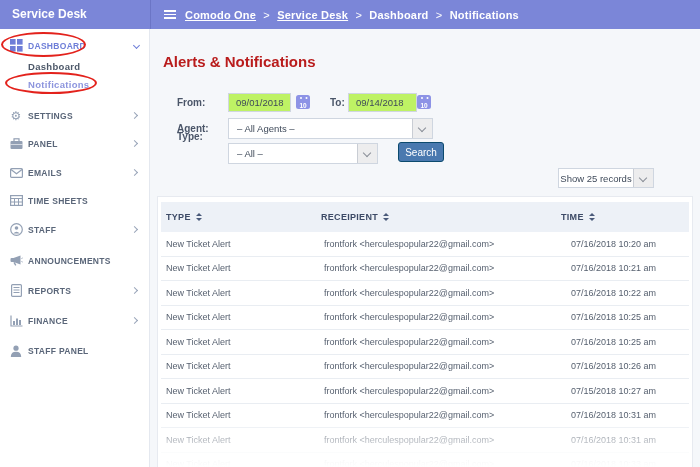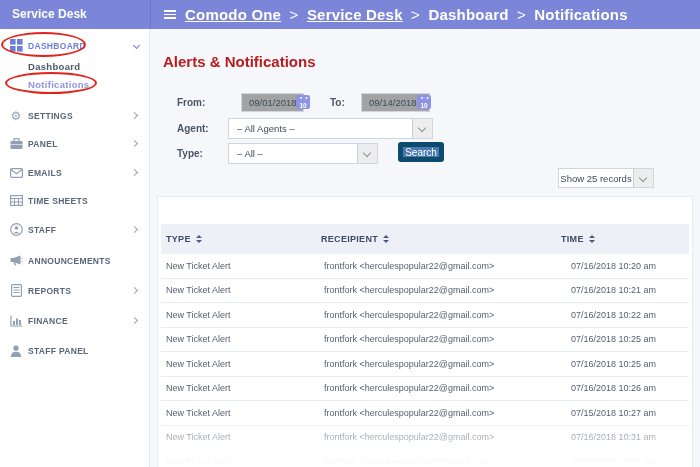--- a/index.html
+++ b/index.html
@@ -8,21 +8,21 @@
 
   
   .topbar { position:absolute; left:0; top:0; width:700px; height:29px; background:#7b86d8; }
   .brand { position:absolute; left:0; top:0; width:150px; height:29px; line-height:29px;
            padding-left:12px; color:#fff; font-size:12px; font-weight:bold; }
   .crumbbar { position:absolute; left:150px; top:0; right:0; height:29px;
               border-left:1px solid #6b75c6; display:flex; align-items:center; color:#fff; }
   .burger { width:12px; height:9px; margin-left:13px; margin-right:9px; cursor:pointer;
             background:linear-gradient(#fff 0 1.6px, transparent 1.6px 3.7px,
                        #fff 3.7px 5.3px, transparent 5.3px 7.4px, #fff 7.4px 9px); }
-  .crumb { font-size:15px; font-weight:600; letter-spacing:.2px; }
+  .crumb { font-size:11px; font-weight:600; letter-spacing:.2px; }
   .crumb a { color:#fff; text-decoration:underline; cursor:pointer; }
   .crumb .sep { margin:0 4px; text-decoration:none; font-weight:400; }
 
   
   .sidebar { position:absolute; left:0; top:29px; width:150px; bottom:0; background:#fff;
              border-right:1px solid #e4e8ef; }
   .s-item { position:absolute; left:0; width:100%; height:19px; display:flex; align-items:center;
             cursor:pointer; }
   .s-ico { width:14px; margin-left:9px; margin-right:5px; display:flex; justify-content:center;
            align-items:center; font-size:12px; color:#93a0b4; }
@@ -35,44 +35,44 @@
   .chev.down { transform:rotate(45deg); border-color:#6e7ed8; right:10px; }
   .ellipse { position:absolute; border:2.5px solid #e3221c; border-radius:50%; pointer-events:none; }
   .el-dash { left:1px; top:3px; width:85px; height:25px; }
   .el-notif { left:5px; top:43px; width:92px; height:22px; }
 
   
   .content { position:absolute; left:150px; top:29px; right:0; bottom:0; background:#f5f7fa; }
   .page-title { position:absolute; left:13px; top:24px; font-size:15px; font-weight:bold; color:#b91c1c; }
 
   .flabel { position:absolute; font-size:10px; font-weight:bold; color:#4a5568;text-align:center; }
-  .tinput { position:absolute; height:19px; border:1px solid #cfd6e0; background:#a3a3a3;
-            font-size:9.5px; color:#3f4a5a; padding-left:7px; font-family:"Liberation Sans",sans-serif;margin-left:13px; }
+  .tinput { position:absolute; height:19px; border:1px solid #cfd6e0; background:#bef264;
+            font-size:9.5px; color:#3f4a5a; padding-left:7px; font-family:"Liberation Sans",sans-serif; }
   .cal { position:absolute; width:14px; height:14px; background:#8d93e6; border-radius:2.5px; cursor:pointer; }
   .cal-rings { position:absolute; top:2px; left:3.5px; width:2px; height:2px; background:#fff;
                border-radius:1px; box-shadow:5.5px 0 0 #fff; }
   .cal-day { position:absolute; bottom:0.5px; left:0; right:0; text-align:center; font-size:6.5px;
              font-weight:bold; color:#fff; }
   .fselect { position:absolute; height:21px; border:1px solid #cfd6e0; background:#fff; cursor:pointer; }
   .fselect .val { position:absolute; left:8px; top:0; line-height:19px; font-size:9.5px; color:#3f4a5a; }
   .sel-btn { position:absolute; right:0; top:0; bottom:0; width:20px; background:#ededee;
              border-left:1px solid #c9cdd4; }
   .sel-btn::after { content:""; position:absolute; left:6px; top:6px; width:5px; height:5px;
                     border-right:1.3px solid #8a8f98; border-bottom:1.3px solid #8a8f98;
                     transform:rotate(45deg); }
   .search-btn { position:absolute; left:248px; top:113px; width:46px; height:20px; background:#4a79af;
-                border:5px solid #0c4a6e; border-radius:3px; color:#fff; font-size:10px; cursor:pointer;
+                border:1px solid #0c4a6e; border-radius:3px; color:#fff; font-size:10px; cursor:pointer;
                 font-family:"Liberation Sans",sans-serif; }
 
   .show-select { left:408px; top:139px; width:96px; height:20px; }
   .show-select .val { left:0; right:20px; text-align:center; font-size:9.5px; }
 
   
   .panel { position:absolute; left:7px; right:7px; top:167px; bottom:0; background:#fff;
-           border:1px solid #e7eaf0; border-bottom:none; padding:27px 3px 0 3px; overflow:hidden; }
+           border:1px solid #e7eaf0; border-bottom:none; padding:5px 3px 0 3px; overflow:hidden; }
   .thead { display:grid; grid-template-columns:160px 238px 1fr; height:30px; background:#edf1f7; }
   .thcell { display:flex; align-items:center; font-size:9px; font-weight:bold; color:#3d4a66;
             letter-spacing:.3px; cursor:pointer; }
   .thcell.c0 { padding-left:5px; }
   .thcell.c2 { padding-left:2px; }
   .sort { display:inline-flex; flex-direction:column; gap:2px; margin-left:5px; }
   .sort i { width:0; height:0; border-left:3px solid transparent; border-right:3px solid transparent; }
   .sort .up { border-bottom:3.5px solid #4a5a7a; }
   .sort .dn { border-top:3.5px solid #4a5a7a; }
   .trow { display:grid; grid-template-columns:160px 238px 1fr; height:24.5px;
@@ -243,21 +243,21 @@
     <span class="cal-rings"></span>
     <span class="cal-day">10</span>
   </span>
 
   <span class="flabel" style="left:27px; top:94px">Agent:</span>
   <div class="fselect" style="left:78px; top:89px; width:205px">
     <span class="val">– All Agents –</span>
     <span class="sel-btn"></span>
   </div>
 
-  <span class="flabel" style="left:27px; top:119px">Type:</span>
+  <span class="flabel" style="left:27px; top:102px">Type:</span>
   <div class="fselect" style="left:78px; top:114px; width:150px">
     <span class="val">– All –</span>
     <span class="sel-btn"></span>
   </div>
   <button class="search-btn">Search</button>
 
   <div class="fselect show-select">
     <span class="val">Show 25 records</span>
     <span class="sel-btn"></span>
   </div>

